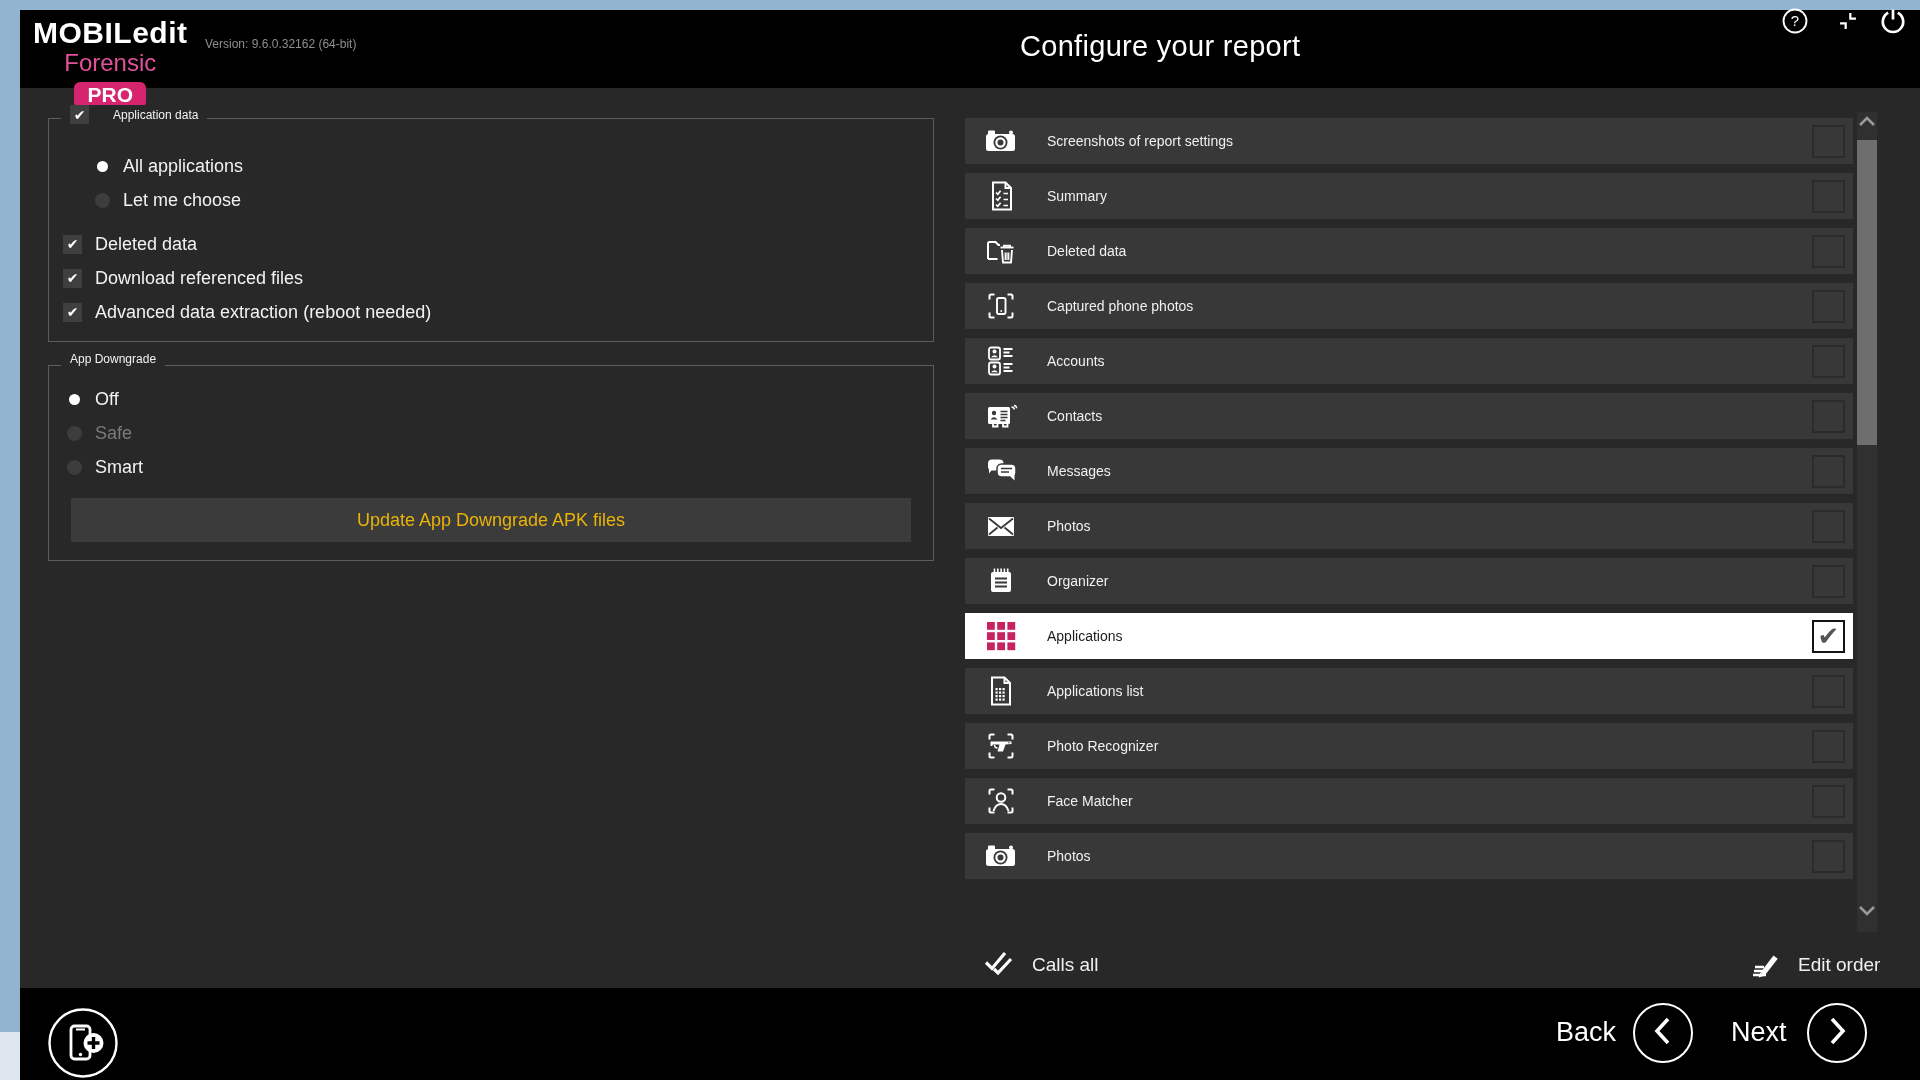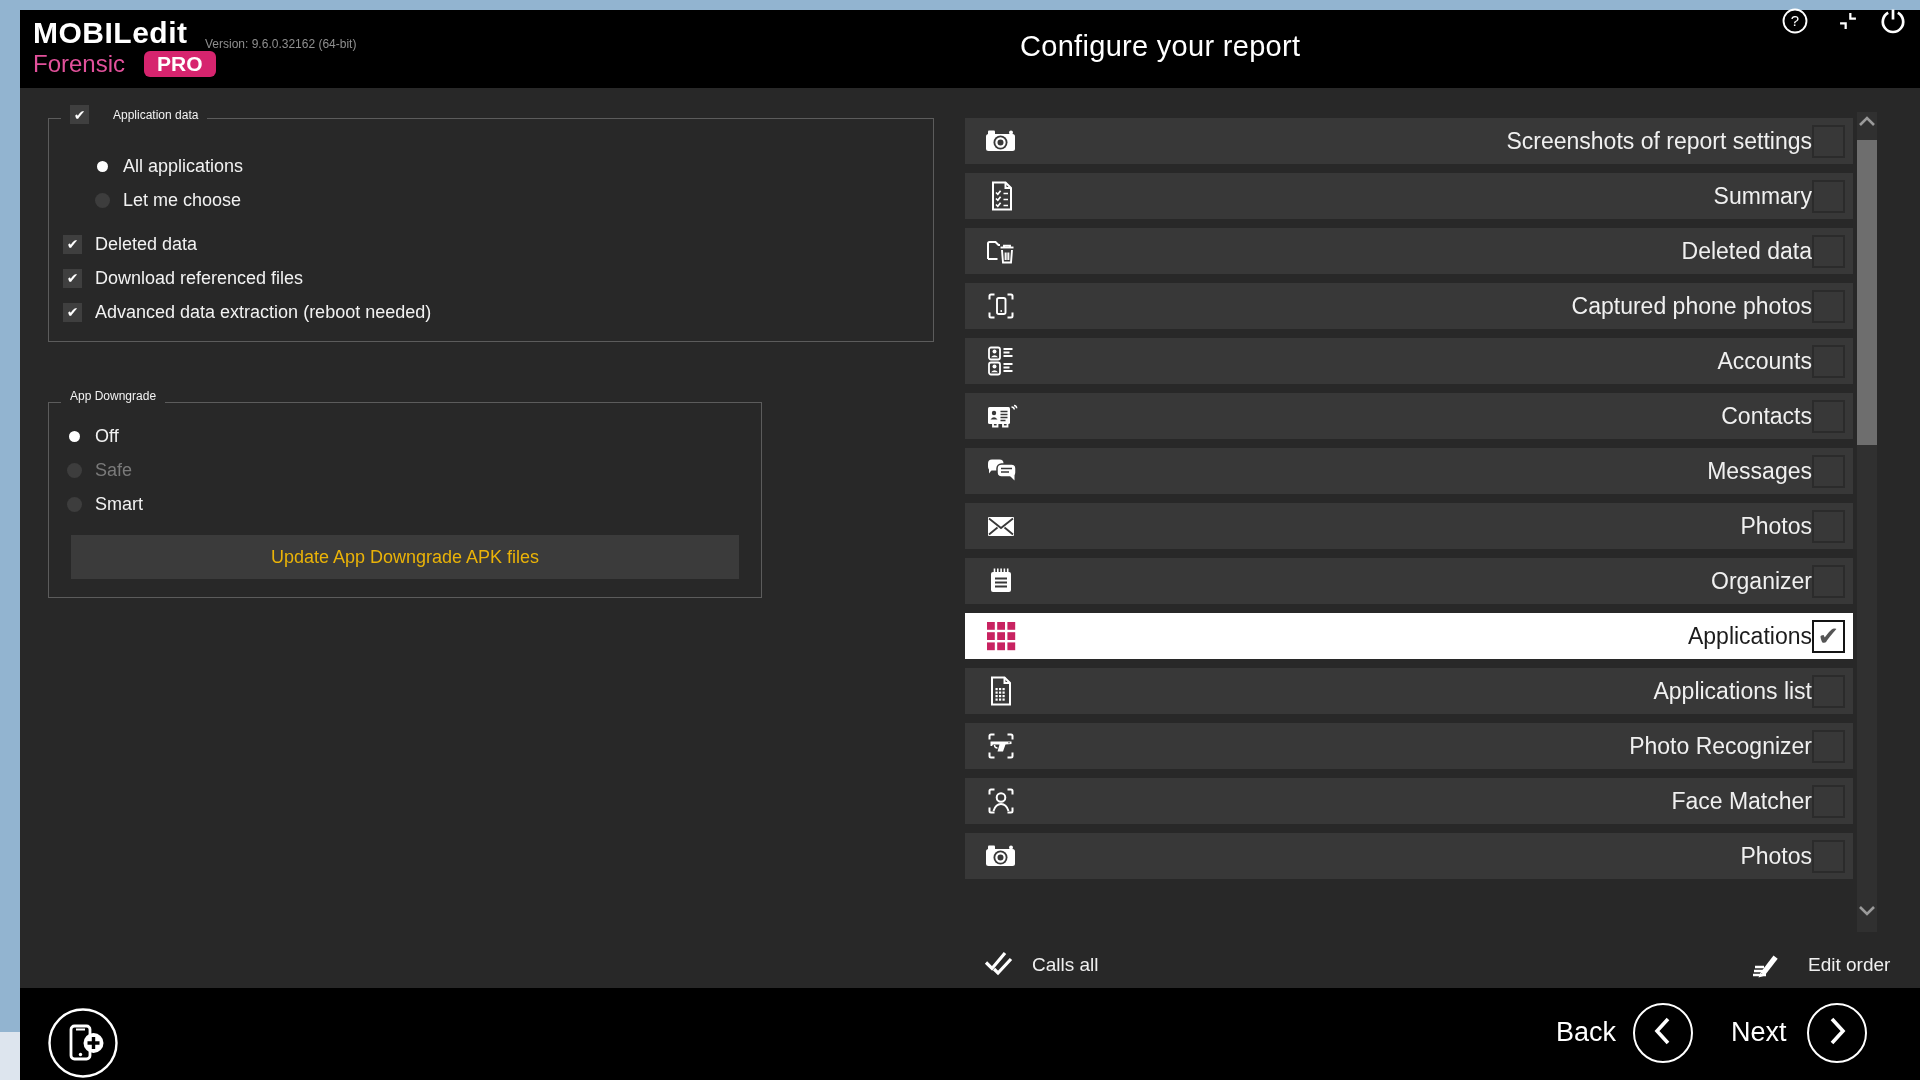--- a/index.html
+++ b/index.html
@@ -11,68 +11,68 @@
   .strip-top   { position:absolute; left:0; top:0; width:1920px; height:10px; background:#92b4d0; }
   .strip-left  { position:absolute; left:0; top:10px; width:20px; height:1022px; background:#92b4d0; }
   .strip-left-b{ position:absolute; left:0; top:1032px; width:20px; height:48px; background:#dde5ee; }
 
   .header { position:absolute; left:20px; top:10px; width:1900px; height:78px; background:#000; }
   .footer { position:absolute; left:20px; top:988px; width:1900px; height:92px; background:#000; }
 
   
   .logo { position:absolute; left:33px; top:18px; line-height:1; }
   .logo-line1 { color:#fff; font-size:30px; font-weight:600; letter-spacing:.5px; }
-  .logo-line2 { margin-top:3px; display:flex; align-items:center; gap:19px; }
+  .logo-line2 { margin-top:3px; display:flex; align-items:center; gap:7px;flex-direction:column; }
   .logo-forensic { color:#e2519b; font-size:24px; font-weight:500; }
   .logo-badge { background:#d6246e; color:#fff; font-size:21px; font-weight:700; padding:2px 13px 3px; border-radius:6px; }
   .version { position:absolute; left:205px; top:37px; color:#8f8f8f; font-size:12px; }
   .page-title { position:absolute; left:1020px; top:30px; color:#fff; font-size:29px; font-weight:400; letter-spacing:.3px; }
   .hdr-ico { position:absolute; top:6px; width:30px; height:30px; display:flex; align-items:center; justify-content:center; cursor:pointer; }
   .hdr-help { left:1780px; } .hdr-restore { left:1833px; } .hdr-power { left:1878px; }
 
   
   .group { position:absolute; border:1px solid #5c5c5c; background:transparent; }
   .group1 { left:48px; top:118px; width:886px; height:224px; padding-top:30px; }
-  .group2 { left:48px; top:402px; width:714px; height:196px; padding-top:16px; }
+  .group2 { left:48px; top:365px; width:886px; height:196px; padding-top:16px; }
   .legend { position:absolute; top:-14px; left:12px; background:#282828; padding:0 9px; display:flex; align-items:center; gap:24px; color:#f2f2f2; font-size:12px; }
   .opt-row { display:flex; align-items:center; gap:13px; height:34px; color:#f2f2f2; font-size:18px; cursor:pointer; }
   .opt-radio { padding-left:46px; }
   .opt-check { padding-left:14px; }
   .opt-row.dim { color:#7a7a7a; }
   .gap8 { height:10px; }
 
   .cbx { width:19px; height:19px; background:#3f3f3f; display:flex; align-items:center; justify-content:center; flex:0 0 auto; }
   .cbx.checked::after { content:"\2714"; color:#fff; font-size:14px; line-height:1; }
   .radio { flex:0 0 auto; }
   .radio.off { width:15px; height:15px; border-radius:50%; background:#3d3d3d; }
   .radio.on  { width:11px; height:11px; border-radius:50%; background:#fff; margin:2px; }
 
   .apk-button { margin:14px 22px 0; height:44px; background:#3b3b3b; color:#eab308; font-size:18px;
     display:flex; align-items:center; justify-content:center; cursor:default; }
 
   
   .report-list { position:absolute; left:965px; top:118px; width:888px; }
   .row { display:flex; align-items:center; height:46px; background:#383838; margin-bottom:9px; padding:0 8px 0 16px; cursor:pointer; }
   .row-icon { width:40px; display:flex; align-items:center; justify-content:center; flex:0 0 auto; }
-  .row-label { flex:1; margin-left:26px; color:#f0f0f0; font-size:23px;text-align:right; }
+  .row-label { flex:1; margin-left:26px; color:#f0f0f0; font-size:14px; }
   .row-cbx { width:33px; height:33px; border:2px solid #2b2b2b; flex:0 0 auto; display:flex; align-items:center; justify-content:center; }
   .row.selected { background:#fff; }
   .row.selected .row-label { color:#1c1c1c; }
   .row.selected .row-cbx { border-color:#141414; background:#fff; }
   .row.selected .row-cbx .glyph { color:#555; font-size:26px; line-height:1; }
 
   
   .sb-track { position:absolute; left:1857px; top:112px; width:20px; height:820px; background:#303030; }
   .sb-thumb { position:absolute; left:1857px; top:140px; width:20px; height:305px; background:#6e6e6e; cursor:pointer; }
   .sb-arrow { position:absolute; left:1857px; width:20px; height:20px; display:flex; align-items:center; justify-content:center; cursor:pointer; }
   .sb-up { top:112px; } .sb-down { top:900px; }
 
   
   .selectall { position:absolute; left:982px; top:942px; height:46px; display:flex; align-items:center; gap:16px; color:#f0f0f0; font-size:19px; cursor:pointer; }
-  .editorder { position:absolute; left:1748px; top:942px; height:46px; display:flex; align-items:center; gap:24px; color:#f0f0f0; font-size:19px; cursor:pointer; }
+  .editorder { position:absolute; left:1748px; top:942px; height:46px; display:flex; align-items:center; gap:14px; color:#f0f0f0; font-size:19px; cursor:pointer; }
 
   
   .connect-btn { position:absolute; left:46px; top:1006px; width:74px; height:74px; cursor:pointer; }
   .nav-label { position:absolute; top:1017px; color:#fff; font-size:27px; cursor:pointer; }
   .back-label { left:1556px; } .next-label { left:1731px; }
   .nav-circle { position:absolute; top:1003px; width:60px; height:60px; border:2px solid #fff; border-radius:50%;
     display:flex; align-items:center; justify-content:center; cursor:pointer; }
   .back-circle { left:1633px; } .next-circle { left:1807px; }
 </style>
 </head>

